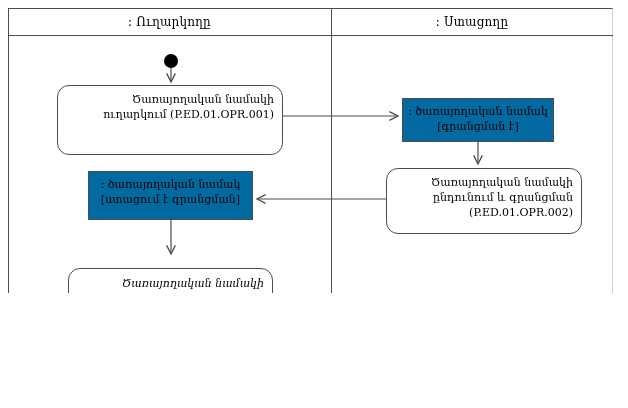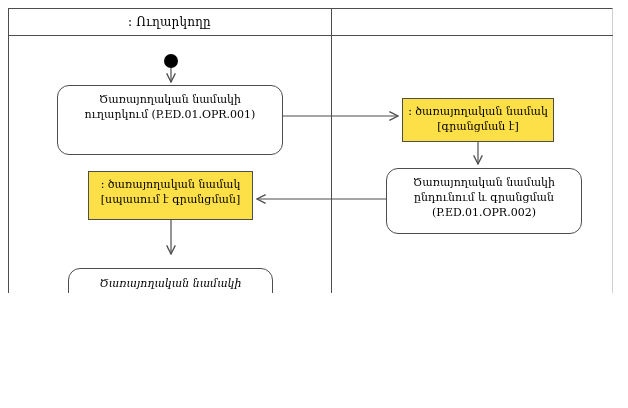--- a/index.html
+++ b/index.html
@@ -21,24 +21,24 @@
     border-left:1px solid #4d4d4d;
   }
   .lane-title{
     position:absolute;top:9px;height:26px;display:flex;align-items:center;justify-content:center;
     font-size:12px;letter-spacing:.2px;
   }
   .lane-title.sender{left:8px;width:323px;}
   .lane-title.receiver{left:331px;width:282px;}
   .activity{
     position:absolute;border:1px solid #4d4d4d;border-radius:12px;background:#fff;
-    font-size:11px;line-height:15px;text-align:center;padding:6px 8px 0 8px;
+    font-size:11px;line-height:15px;text-align:right;padding:6px 8px 0 8px;
   }
   .objnode{
-    position:absolute;border:1px solid #4d4d4d;background:#fde047;
+    position:absolute;border:1px solid #4d4d4d;background:#0369a1;
     font-size:11px;line-height:15px;text-align:center;padding:5px 4px 0 4px;
   }
   .act-opr1{left:57px;top:85px;width:226px;height:70px;}
   .act-opr2{left:386px;top:168px;width:196px;height:66px;}
   .act-opr3{left:68px;top:268px;width:205px;height:82px;padding-top:7px;font-style:italic;}
   .obj-received{left:402px;top:98px;width:152px;height:44px;}
   .obj-awaiting{left:88px;top:171px;width:165px;height:49px;}
   .start-node{
     position:absolute;left:164px;top:54px;width:14px;height:14px;border-radius:50%;background:#000;
   }
@@ -54,20 +54,23 @@
 <body>
 
 <div class="stage">
 
   <div class="frame"></div>
   <div class="header-divider"></div>
   <div class="lane-divider"></div>
 
   <div class="lane-title sender">
     <span>: Ուղարկողը</span>
+  </div>
+  <div class="lane-title receiver">
+    <span>: Ստացողը</span>
   </div>
 
   <svg class="connectors" viewBox="0 0 628 408">
     <defs>
       <marker id="arrow" viewBox="0 0 10 10" refX="9" refY="5" markerWidth="9" markerHeight="9" orient="auto-start-reverse">
         <path d="M1,1 L9,5 L1,9" fill="none" stroke="#4d4d4d" stroke-width="1.2"></path>
       </marker>
     </defs>
     <path class="edge" d="M171,68 L171,82" marker-end="url(#arrow)"></path>
     <path class="edge" d="M283,116 L398,116" marker-end="url(#arrow)"></path>
@@ -87,21 +90,21 @@
     <div>: ծառայողական նամակ</div>
     <div>[գրանցման է]</div>
   </div>
 
   <div class="activity act-opr2">
     <span>Ծառայողական նամակի ընդունում և գրանցման (P.ED.01.OPR.002)</span>
   </div>
 
   <div class="objnode obj-awaiting">
     <div>: ծառայողական նամակ</div>
-    <div>[սպասում է գրանցման]</div>
+    <div>[ստացում է գրանցման]</div>
   </div>
 
   <div class="activity act-opr3">
     <span>Ծառայողական նամակի մշակման արդյունքների մասին ծանուցման ստացում (P.ED.01.OPR.003)</span>
   </div>
 
   <div class="final-node">
     <div class="final-node-inner"></div>
   </div>
 

